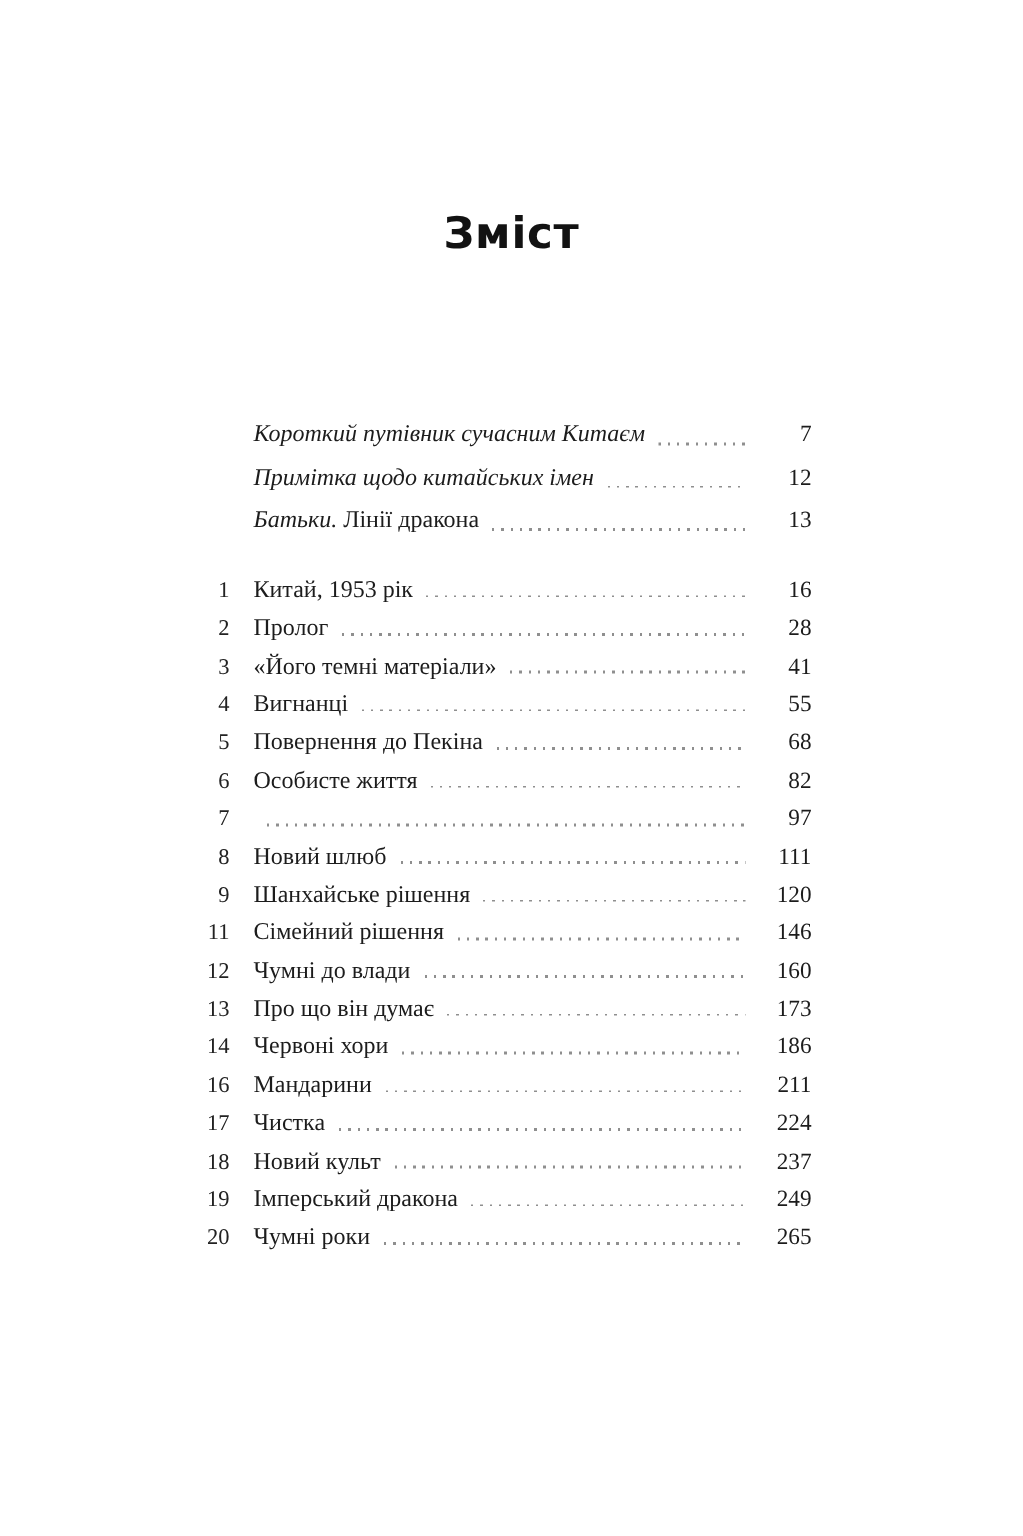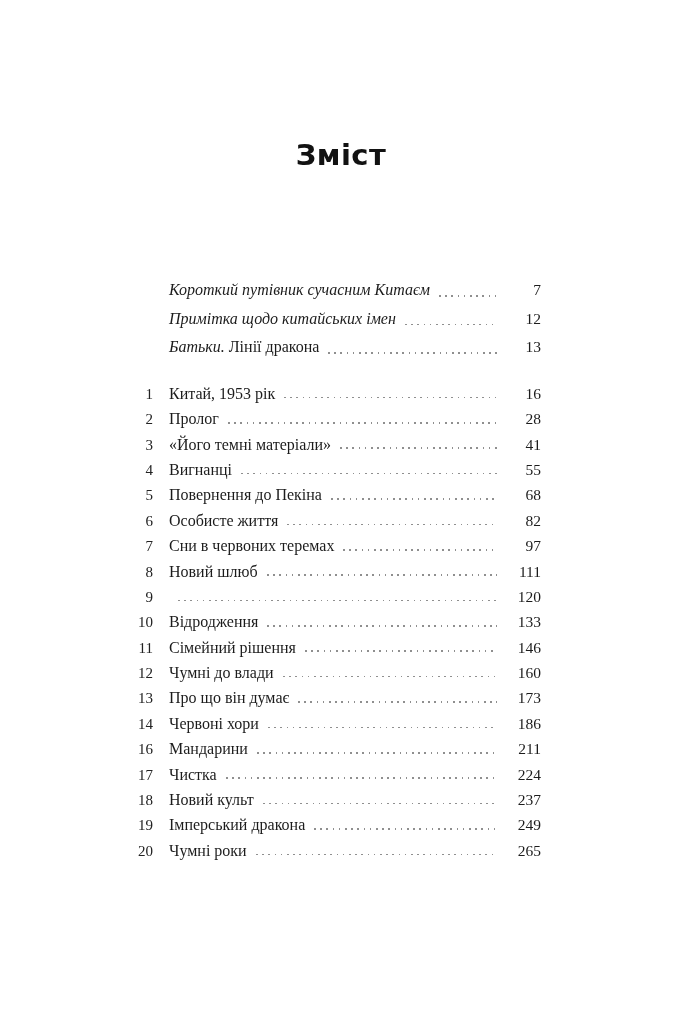--- a/index.html
+++ b/index.html
@@ -140,40 +140,34 @@
           <span class="pg">68</span>
         </div>
         <div class="row chapter">
           <span class="num">6</span>
           <span class="title">Особисте життя</span>
           <span class="leader"></span>
           <span class="pg">82</span>
         </div>
         <div class="row chapter">
           <span class="num">7</span>
-          <span class="title">Сни в червоних теремах</span>
           <span class="leader"></span>
           <span class="pg">97</span>
         </div>
         <div class="row chapter">
           <span class="num">8</span>
           <span class="title">Новий шлюб</span>
           <span class="leader"></span>
           <span class="pg">111</span>
         </div>
         <div class="row chapter">
           <span class="num">9</span>
+          <span class="title">Шанхайське рішення</span>
           <span class="leader"></span>
           <span class="pg">120</span>
-        </div>
-        <div class="row chapter">
-          <span class="num">10</span>
-          <span class="title">Відродження</span>
-          <span class="leader"></span>
-          <span class="pg">133</span>
         </div>
         <div class="row chapter">
           <span class="num">11</span>
           <span class="title">Сімейний рішення</span>
           <span class="leader"></span>
           <span class="pg">146</span>
         </div>
         <div class="row chapter">
           <span class="num">12</span>
           <span class="title">Чумні до влади</span>

